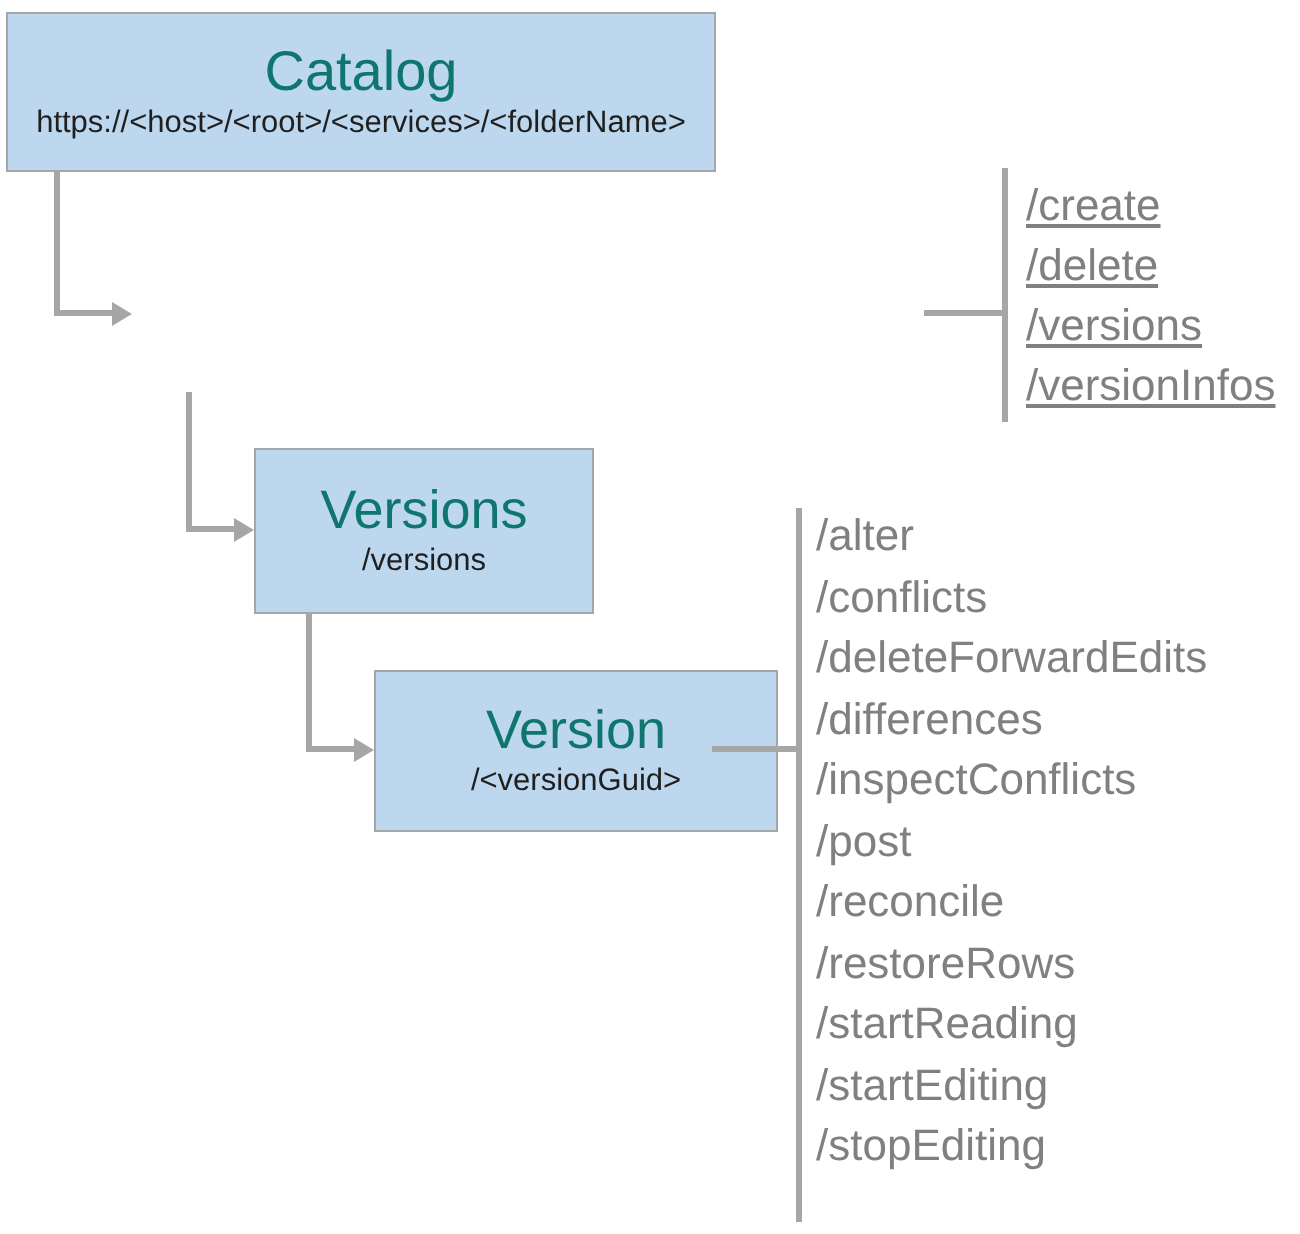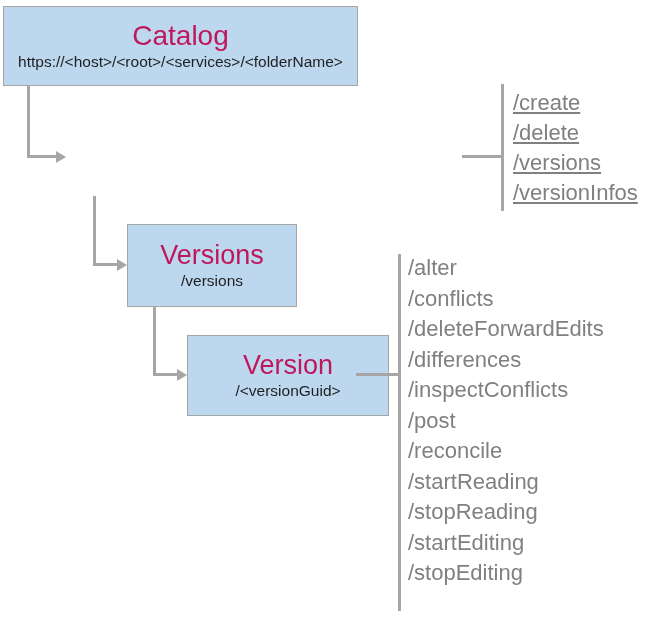--- a/index.html
+++ b/index.html
@@ -21,21 +21,21 @@
     background: #bdd7ee;
     border: 1.5px solid #a6a6a6;
     box-sizing: border-box;
     display: flex;
     flex-direction: column;
     align-items: center;
     justify-content: center;
     text-align: center;
   }
   .node-title {
-    color: #be185d;
+    color: #0f766e;
     font-size: 28px;
     line-height: 1.15;
     white-space: nowrap;
   }
   .node-subtitle {
     color: #1f1f1f;
     font-size: 15.5px;
     line-height: 1.3;
     white-space: nowrap;
   }
@@ -137,19 +137,19 @@
   </div>
 
   <div class="ops" id="ops-version">
     <span class="op">/alter</span>
     <span class="op">/conflicts</span>
     <span class="op">/deleteForwardEdits</span>
     <span class="op">/differences</span>
     <span class="op">/inspectConflicts</span>
     <span class="op">/post</span>
     <span class="op">/reconcile</span>
+    <span class="op">/restoreRows</span>
     <span class="op">/startReading</span>
-    <span class="op">/stopReading</span>
     <span class="op">/startEditing</span>
     <span class="op">/stopEditing</span>
   </div>
 
 </div>
 
 </body></html>

